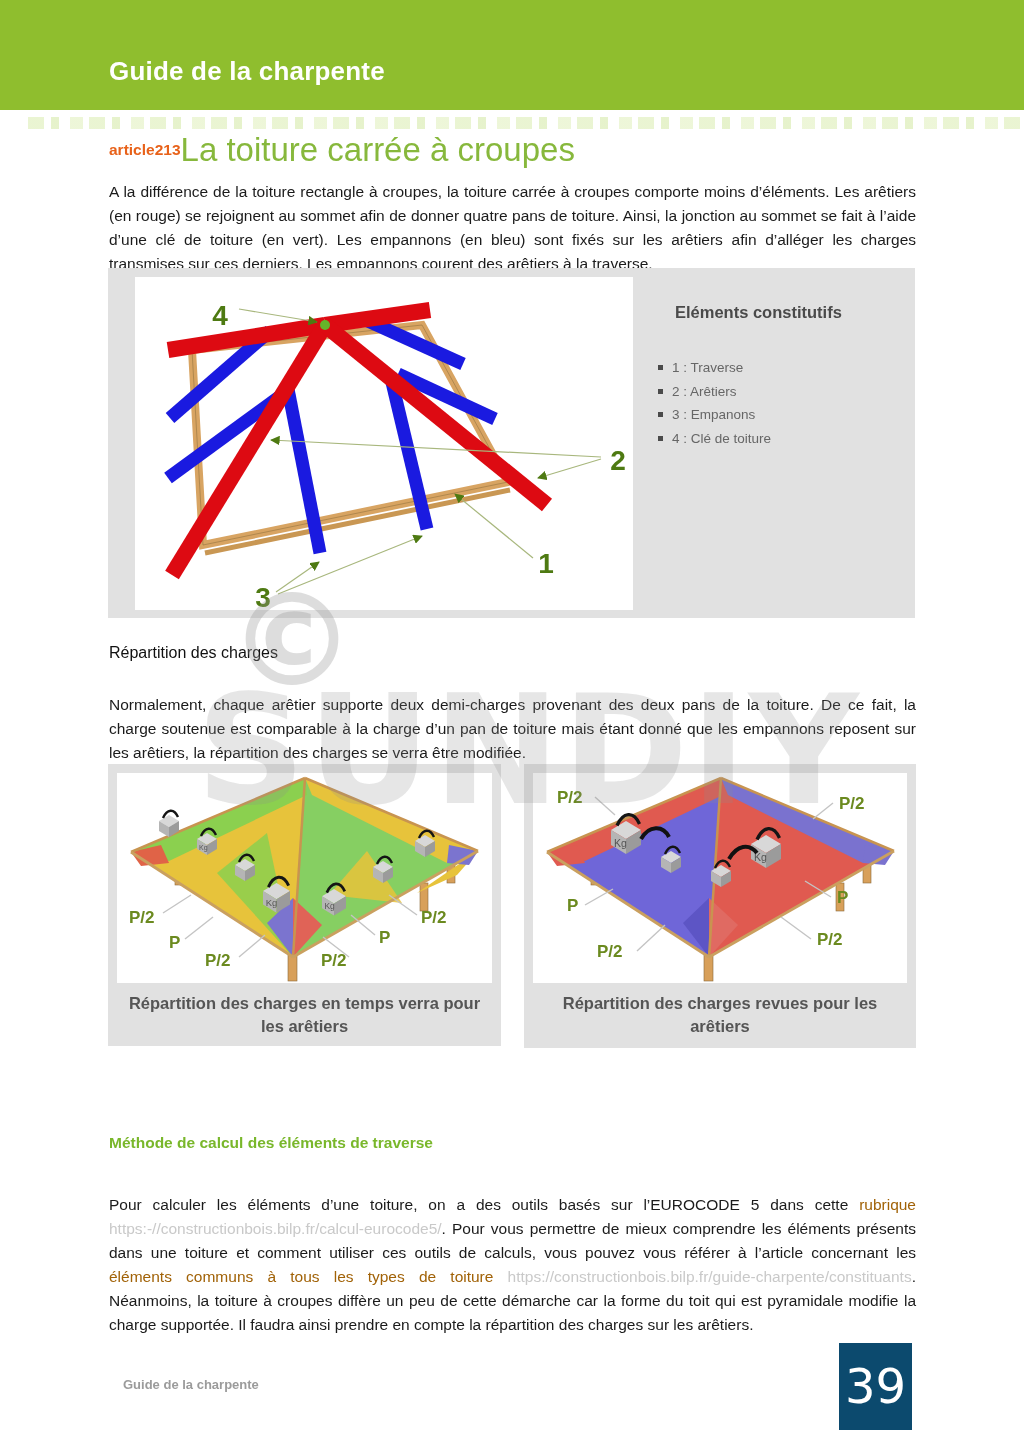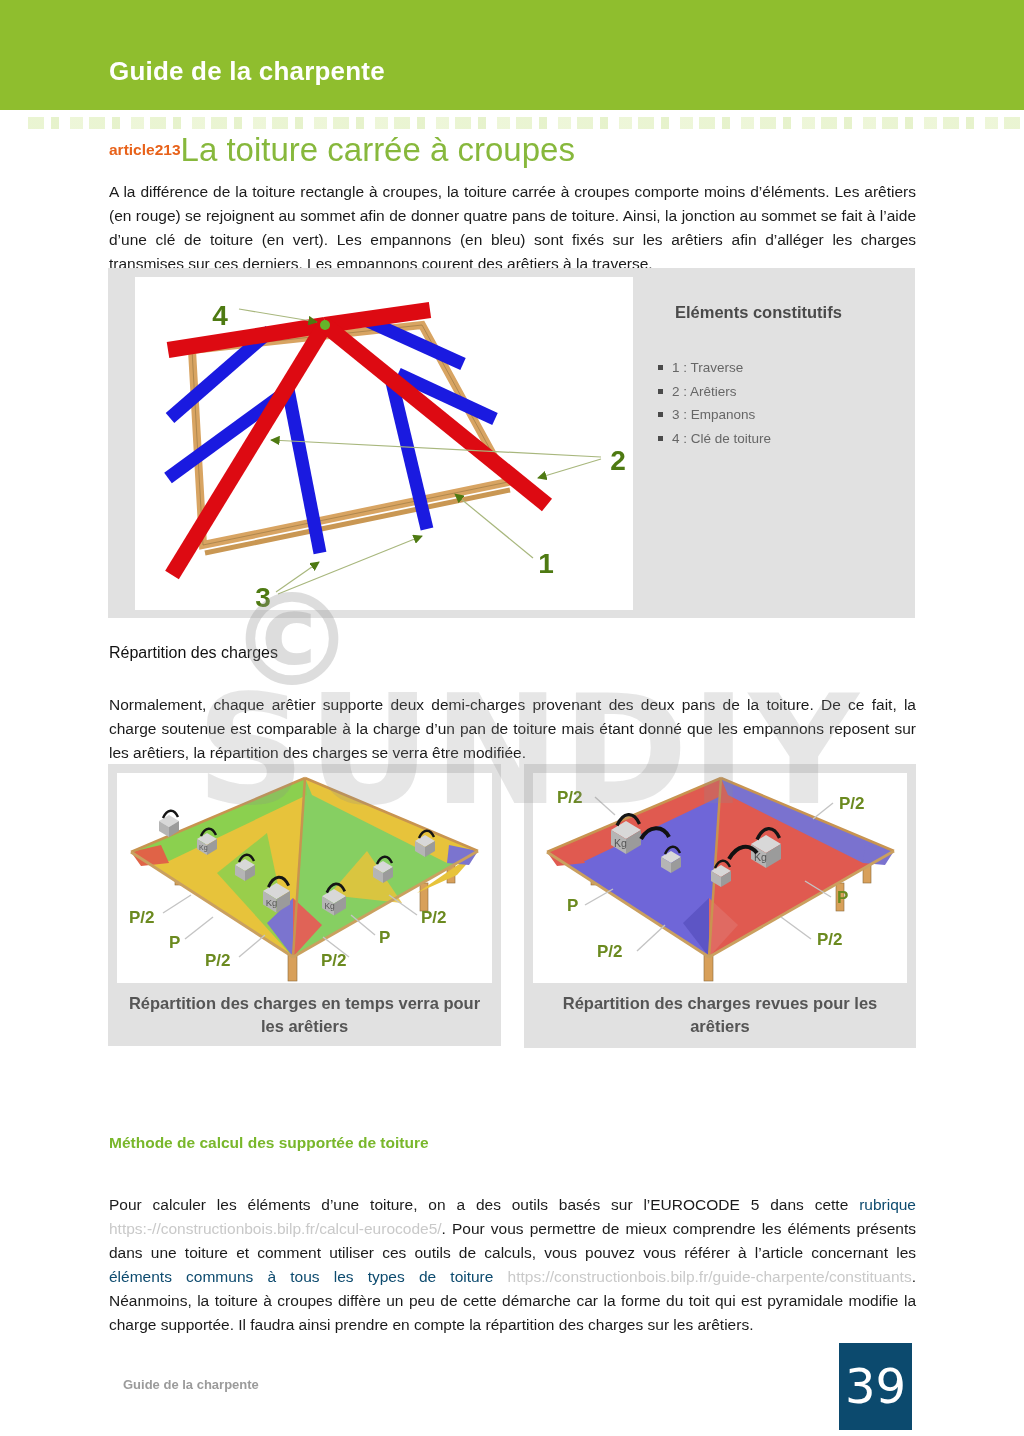--- a/index.html
+++ b/index.html
@@ -16,21 +16,21 @@
   .article-row{position:absolute;left:109px;top:131px;display:flex;align-items:center;}
   .article-id{font-weight:bold;font-size:15.5px;color:#e8621a;}
   .article-title{font-weight:normal;font-size:33px;color:#87b83c;}
   
   .para{position:absolute;left:109px;width:807px;font-size:15.5px;line-height:24px;
         text-align:justify;color:#1b1b1b;}
   #p1{top:164px;}
   #p2{top:677px;}
   #p3{top:1072px;text-align:left;}
   #p4{top:1177px;}
-  .lnk{color:#0c4a6e;}
+  .lnk{color:#a16207;}
   .url{color:#c9c9c9;}
   
   .h-black{position:absolute;left:109px;top:644px;font-size:16px;font-weight:normal;color:#111;}
   .h-green{position:absolute;left:109px;top:1134px;font-size:15.5px;font-weight:bold;color:#79b72b;}
   
   .panel{position:absolute;background:#e1e1e1;}
   #panel1{left:108px;top:268px;width:807px;height:350px;}
   #panel1 .imgbox{position:absolute;left:27px;top:9px;width:498px;height:333px;background:#fff;}
   .legend{position:absolute;left:550px;top:18px;width:235px;}
   .legend h3{margin:17px;font-size:16.5px;font-weight:bold;color:#4a4a4a;}
@@ -309,21 +309,21 @@
         <text class="plabel" x="34" y="138">P</text>
         <text class="plabel" x="304" y="130">P</text>
         <text class="plabel" x="64" y="184">P/2</text>
         <text class="plabel" x="284" y="172">P/2</text>
       </svg>
     </div>
     <div class="caption">Répartition des charges revues pour les arêtiers</div>
   </div>
 
 
-  <div class="h-green">Méthode de calcul des supportée de toiture</div>
+  <div class="h-green">Méthode de calcul des éléments de traverse</div>
   <p class="para" id="p4"><span>Pour calculer les éléments d’une toiture, on a des outils basés sur l’EUROCODE 5 dans cette </span><span class="lnk">rubrique</span><span class="url"> https:-//constructionbois.bilp.fr/calcul-eurocode5/</span><span>. Pour vous permettre de mieux comprendre les éléments présents dans une toiture et comment utiliser ces outils de calculs, vous pouvez vous référer à l’article concernant les </span><span class="lnk">éléments communs à tous les types de toiture</span><span class="url"> https://constructionbois.bilp.fr/guide-charpente/constituants</span><span>. Néanmoins, la toiture à croupes diffère un peu de cette démarche car la forme du toit qui est pyramidale modifie la charge supportée. Il faudra ainsi prendre en compte la répartition des charges sur les arêtiers.</span></p>
 
   <div class="wm-copy">©</div>
   <div class="wm-brand">SUNDIY</div>
 
   <div class="footer-label">Guide de la charpente</div>
   <div class="page-num">39</div>
 
 </div>
 

